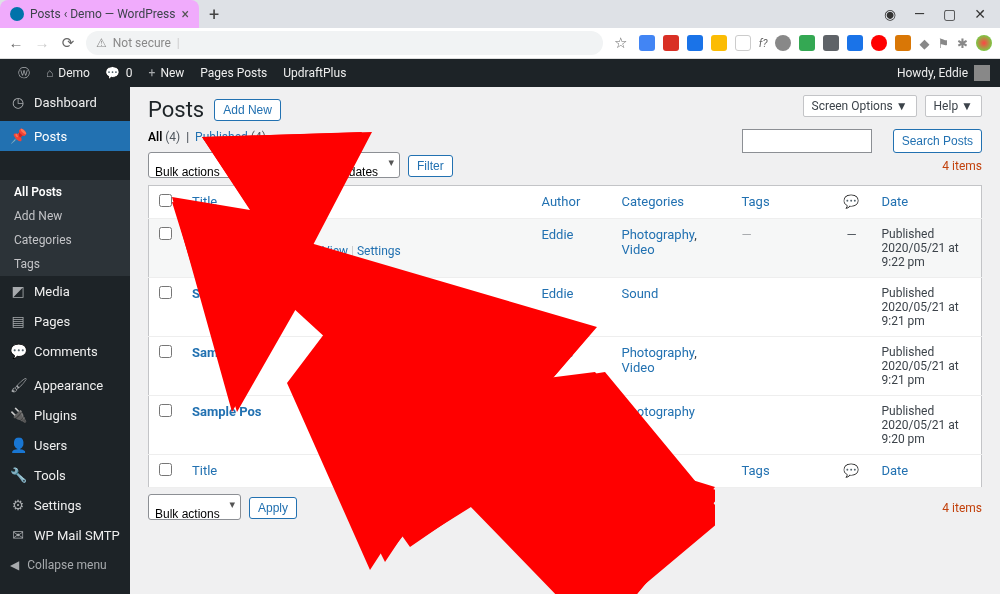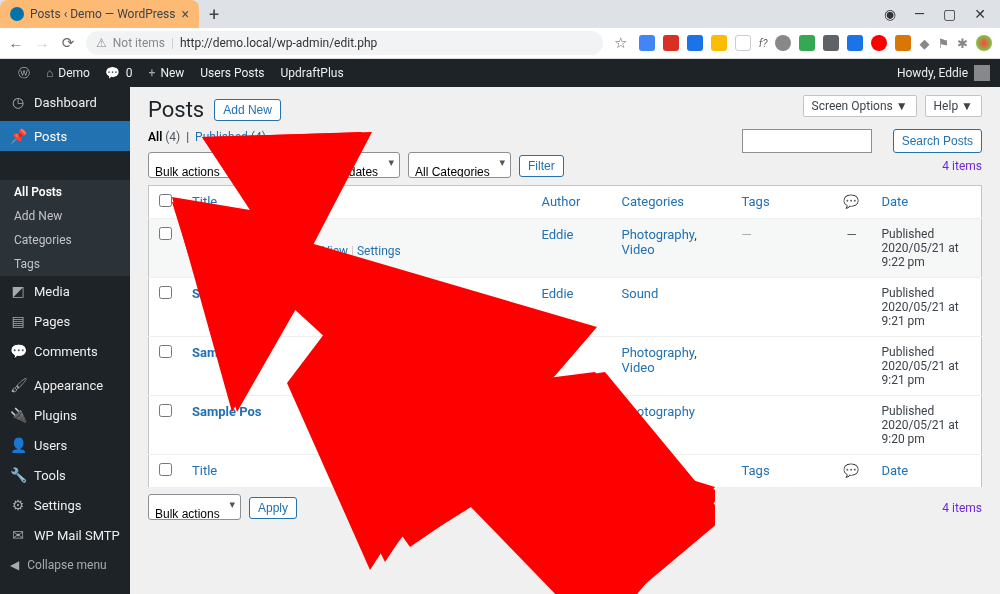--- a/index.html
+++ b/index.html
@@ -2,21 +2,21 @@
 <html><head>
 <meta charset="utf-8">
 <style>
 * { box-sizing: border-box; margin: 0; padding: 0; }
 body { font-family: -apple-system, BlinkMacSystemFont, "Segoe UI", Roboto, sans-serif; font-size: 13px; color: #3c434a; background: #f0f0f1; width: 1000px; height: 594px; overflow: hidden; position: relative; }
 a { color: #2271b1; text-decoration: none; }
 
 
 .chrome { background: #fff; border-bottom: 1px solid #ddd; }
 .tab-bar { display: flex; align-items: center; height: 28px; background: #dee1e6; }
-.tab { display: flex; align-items: center; gap: 6px; background: #fdba74; height: 28px; padding: 0 10px; border-radius: 8px 8px 0 0; font-size: 12px; min-width: 180px; }
+.tab { display: flex; align-items: center; gap: 6px; background: #f0abfc; height: 28px; padding: 0 10px; border-radius: 8px 8px 0 0; font-size: 12px; min-width: 180px; }
 .tab .favicon { width: 14px; height: 14px; background: #0073aa; border-radius: 50%; }
 .tab .close { margin-left: auto; font-size: 14px; color: #555; }
 .tab-add { padding: 0 10px; font-size: 18px; color: #444; }
 .win-controls { margin-left: auto; display: flex; gap: 18px; padding: 0 14px; color: #333; font-size: 14px; }
 .addr-bar { display: flex; align-items: center; height: 30px; padding: 0 8px; gap: 10px; }
 .nav-ico { width: 16px; text-align: center; color: #666; font-size: 15px; }
 .url-box { flex: 1; display: flex; align-items: center; gap: 6px; background: #f1f3f4; border-radius: 14px; height: 24px; padding: 0 10px; font-size: 12px; color: #555; }
 .url-box .warn { color: #888; }
 .url-box .host { color: #333; }
 .ext-icons { display: flex; gap: 8px; align-items: center; }
@@ -51,21 +51,21 @@
 .head-actions { position: absolute; right: 18px; top: 8px; display: flex; gap: 8px; }
 .head-actions .hb { border: 1px solid #c3c4c7; background: #fff; padding: 3px 8px; font-size: 12px; border-radius: 2px; }
 .subsub { font-size: 12px; margin-bottom: 8px; }
 .subsub .cur { font-weight: 600; color: #000; text-align: right; }
 .search-row { position: absolute; right: 18px; top: 42px; display: flex; gap: 21px; }
 .search-row input { border: 1px solid #8c8f94; height: 24px; width: 130px; padding: 0 4px; }
 .tablenav { display: flex; align-items: center; gap: 8px; margin-bottom: 6px; }
 .sel { border: 1px solid #8c8f94; background: #fff; height: 26px; padding: 12px 20px 0 6px; font-size: 12px; border-radius: 3px; appearance: none; position: relative; }
 .sel-wrap { position: relative; display: inline-block; }
 .sel-wrap::after { content: "▾"; position: absolute; right: 6px; top: 4px; pointer-events: none; color: #555; font-size: 11px; }
-.items-count { margin-left: auto; font-size: 12px; color: #6d28d9; }
+.items-count { margin-left: auto; font-size: 12px; color: #c2410c; }
 
 
 table.posts { width: 100%; border: 1px solid #c3c4c7; border-collapse: collapse; background: #fff; font-size: 13px; }
 table.posts th, table.posts td { padding: 8px 10px; text-align: left; vertical-align: top; border-bottom: 1px solid #eee; }
 table.posts th { font-weight: 400; color: #2271b1; font-size: 13px; }
 table.posts th.cb, table.posts td.cb { width: 24px; }
 table.posts th.com, table.posts td.com { width: 40px; text-align: center; color: #50575e; }
 table.posts tbody tr:first-child { background: #f6f7f7; }
 .row-actions { font-size: 12px; margin-top: 2px; }
 .row-actions a { color: #2271b1; }
@@ -97,23 +97,22 @@
       <span>▢</span>
       <span>✕</span>
     </div>
   </div>
   <div class="addr-bar">
     <span class="nav-ico">←</span>
     <span class="nav-ico" style="color:#ccc">→</span>
     <span class="nav-ico">⟳</span>
     <div class="url-box">
       <span class="warn">⚠</span>
-      <span class="warn">Not items</span>
+      <span class="warn">Not secure</span>
       <span style="color:#ccc">|</span>
-      <span class="host">http://demo.local/wp-admin/edit.php</span>
     </div>
     <span class="nav-ico">☆</span>
     <div class="ext-icons">
       <span class="ei" style="background:#4285f4"></span>
       <span class="ei" style="background:#d93025"></span>
       <span class="ei" style="background:#1a73e8"></span>
       <span class="ei" style="background:#fbbc04"></span>
       <span class="ei" style="background:#fff;border:1px solid #ccc"></span>
       <span style="font-style:italic;color:#666;font-size:11px">f?</span>
       <span class="ei" style="background:#888;border-radius:50%"></span>
@@ -140,21 +139,21 @@
     </div>
   <div class="ab-item">
       <span class="ab-ico">💬</span>
       <span>0</span>
     </div>
   <div class="ab-item">
       <span class="ab-ico">+</span>
       <span>New</span>
     </div>
   <div class="ab-item">
-      <span>Users Posts</span>
+      <span>Pages Posts</span>
     </div>
   <div class="ab-item">
       <span>UpdraftPlus</span>
     </div>
   <div class="howdy">
     <span>Howdy, Eddie</span>
     <span class="avatar"></span>
   </div>
 </div>
 
@@ -234,21 +233,20 @@
     </div>
     <div class="search-row">
       <input type="text" style="">
       <button class="btn">Search Posts</button>
     </div>
     <div class="tablenav">
       <span class="sel-wrap"><select class="sel"><option>Bulk actions</option></select></span>
       <button class="btn">Apply</button>
       <span style="width:12px"></span>
       <span class="sel-wrap"><select class="sel"><option>All dates</option></select></span>
-      <span class="sel-wrap"><select class="sel"><option>All Categories</option></select></span>
       <button class="btn">Filter</button>
       <span class="items-count">4 items</span>
     </div>
 
     <table class="posts">
       <thead>
         <tr>
           <th class="cb"><input type="checkbox" style=""></th>
           <th>Title</th>
           <th style="width:80px">Author</th>

